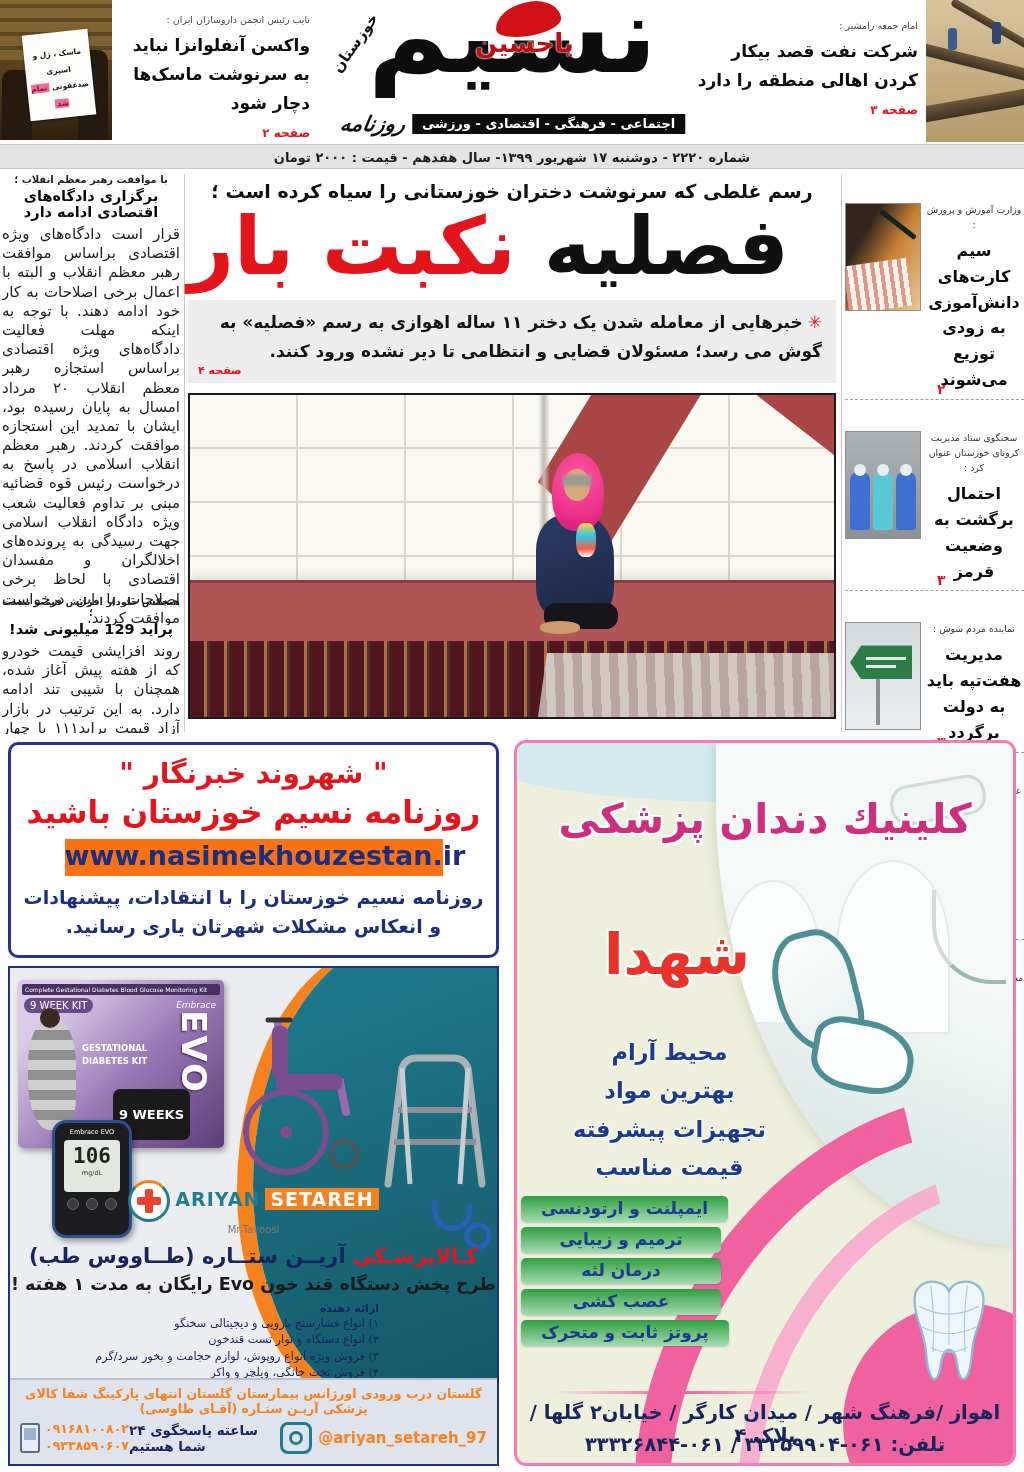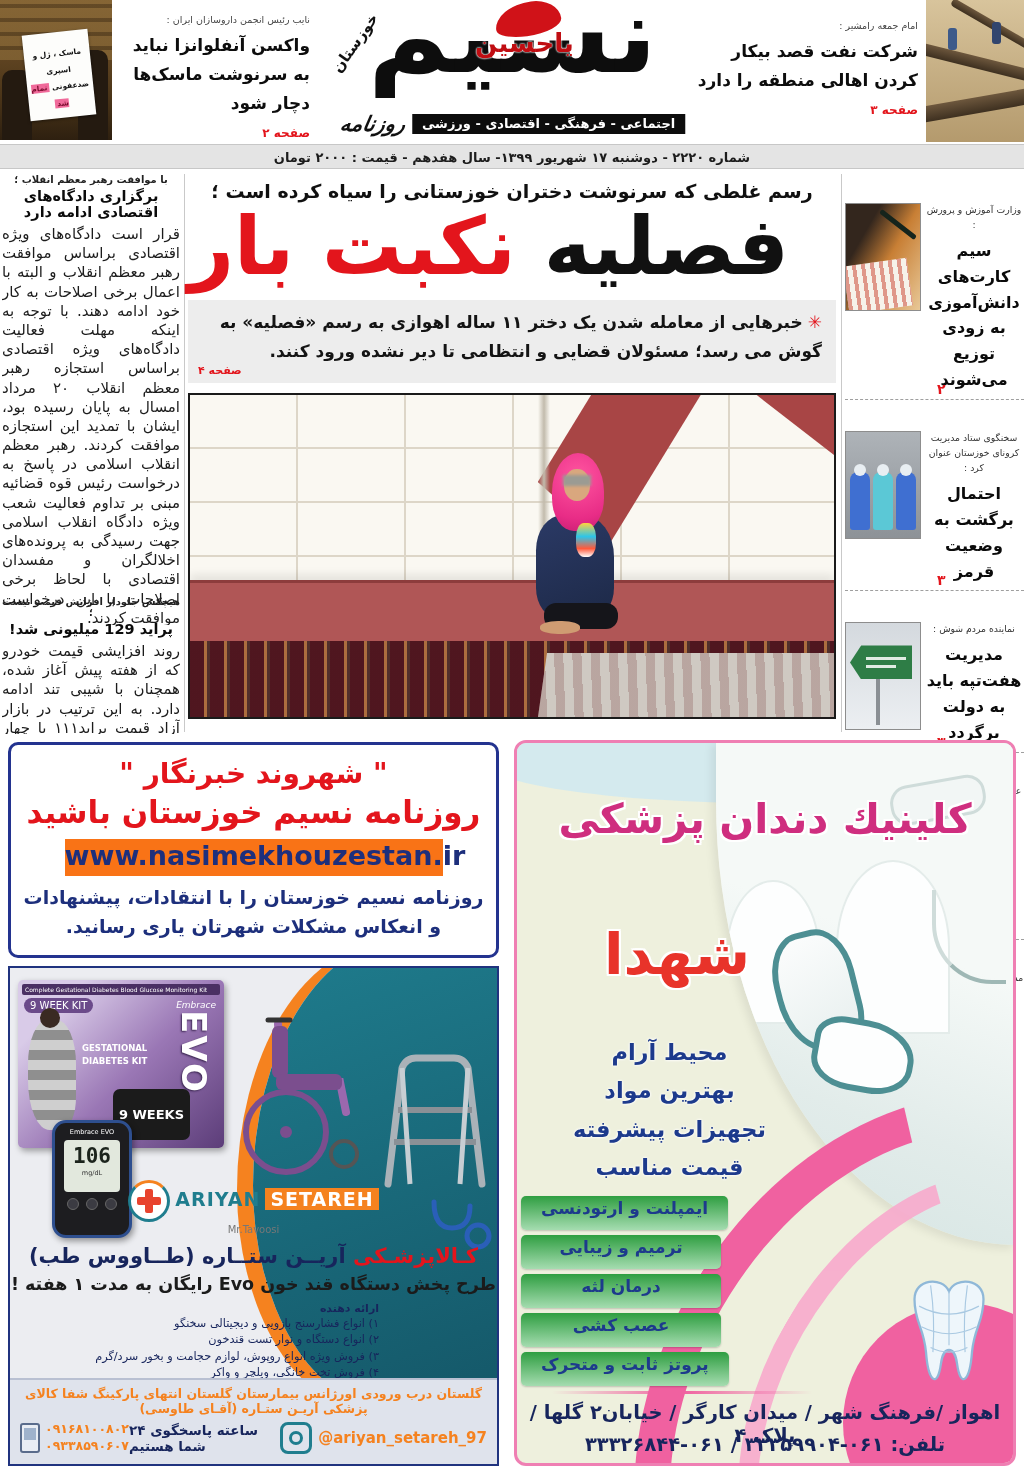--- a/index.html
+++ b/index.html
@@ -158,21 +158,21 @@
   .hoses{position:absolute;right:10px;top:150px;width:70px;height:90px;border-left:4px solid #cfdcda;border-bottom:4px solid #9fb8b5;border-radius:0 0 0 60px;}
   .cresc1{position:absolute;right:-150px;top:330px;width:430px;height:600px;border:36px solid #f061a0;border-radius:50%;border-right-color:transparent;border-top-color:transparent;transform:rotate(32deg);}
   .cresc2{position:absolute;right:-90px;top:410px;width:300px;height:470px;border:20px solid #f8aacd;border-radius:50%;border-right-color:transparent;border-top-color:transparent;transform:rotate(30deg);opacity:.9;}
   .d-blob{position:absolute;right:-70px;bottom:-80px;width:240px;height:240px;background:#f061a0;border-radius:50%;}
   .outl{text-shadow:2px 2px 0 #fff,-2px 2px 0 #fff,2px -2px 0 #fff,-2px -2px 0 #fff,0 2px 0 #fff,0 -2px 0 #fff,2px 0 0 #fff,-2px 0 0 #fff;}
   .d-title{position:absolute;left:10px;right:10px;top:52px;text-align:center;font-size:41px;font-weight:bold;color:#cf2e7f;}
   .d-name{position:absolute;left:55px;top:178px;width:210px;text-align:center;font-size:57px;font-weight:bold;color:#e8332a;}
   .d-features{position:absolute;left:35px;top:290px;width:235px;text-align:center;font-size:22.5px;font-weight:bold;color:#1d3a8c;line-height:1.7;text-shadow:0 0 3px #fff,0 0 3px #fff;}
   .d-services{position:absolute;left:4px;top:448px;width:300px;direction:ltr;}
   .d-services div{display:table;background:linear-gradient(180deg,#2f9e41,#a5dcb0);border-radius:5px;color:#1d3a8c;font-weight:bold;font-size:17px;
-      padding:2px 20px 12px;margin:5px 0;min-width:160px;text-align:center;direction:rtl;box-shadow:0 1px 2px rgba(0,0,0,.2);}
+      padding:2px 20px 4px;margin:5px 0;min-width:160px;text-align:center;direction:rtl;box-shadow:0 1px 2px rgba(0,0,0,.2);}
   .d-divider{position:absolute;left:35px;top:648px;width:260px;height:3px;background:linear-gradient(90deg,transparent,#f061a0,transparent);}
   .d-address{position:absolute;left:0;right:0;top:658px;text-align:center;font-size:19.5px;font-weight:bold;color:#17255c;}
   .d-phone{position:absolute;left:0;right:0;top:690px;text-align:center;font-size:19.5px;font-weight:bold;color:#17255c;}
   .tooth{position:absolute;right:18px;top:528px;}
   
   svg{display:block;}
 </style>
 </head>
 <body>
 

